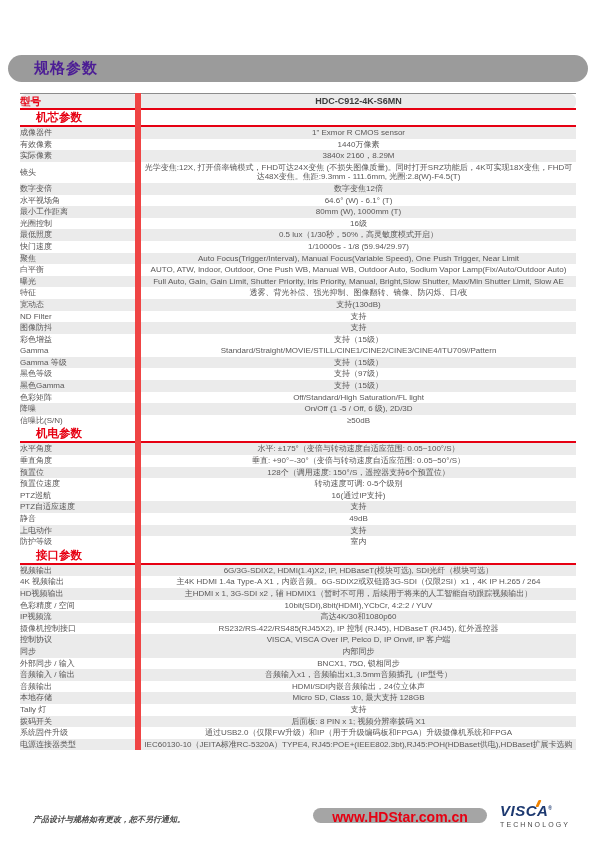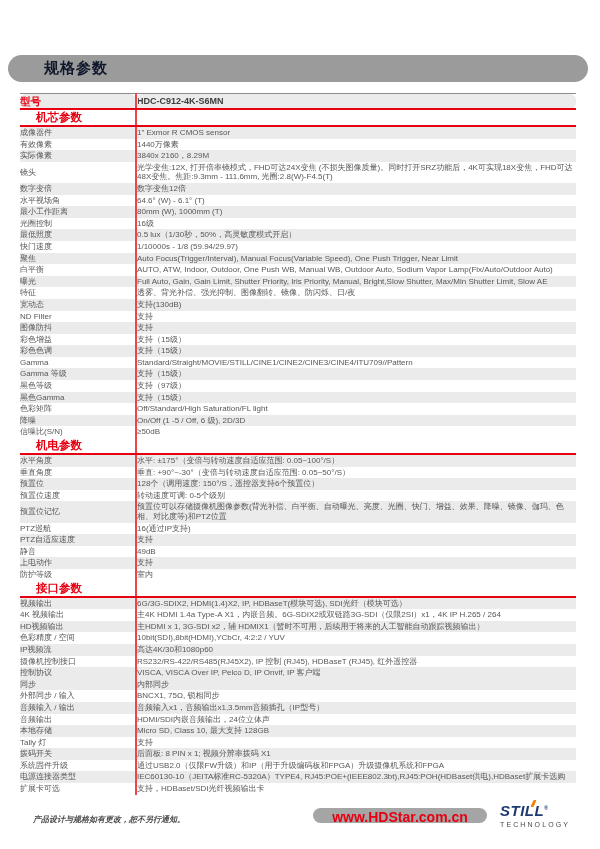--- a/index.html
+++ b/index.html
@@ -7,33 +7,33 @@
     width:600px;height:849px;background:#ffffff;position:relative;overflow:hidden;
     font-family:"Liberation Sans","DejaVu Sans",sans-serif;
     -webkit-font-smoothing:antialiased;
   }
   
   .header-bar{
     position:absolute;left:8px;top:55px;width:580px;height:27px;
     background:#9b9b9b;border-radius:14px;display:flex;align-items:center;
   }
   .header-bar .title{
-    color:#0f172a;font-weight:bold;font-size:15px;padding-left:36px;letter-spacing:1px;
+    color:#4c1d95;font-weight:bold;font-size:15px;padding-left:26px;letter-spacing:1px;
   }
   
   .table-wrap{position:absolute;left:20px;top:93px;width:556px;}
   table.spec{width:556px;border-collapse:collapse;table-layout:fixed;border-top:1px solid #8c8c8c;}
   table.spec td{
     font-size:8px;line-height:9.6px;color:#595757;padding:1px 0;vertical-align:middle;
   }
   td.label{
     width:115px;padding-left:17px;text-align:left;white-space:nowrap;overflow:hidden;
   }
   td.value{
-    text-align:left;border-left:2px solid #ef4444;padding-left:6px;padding-right:6px;
+    text-align:center;border-left:6px solid #ef4444;padding-left:6px;padding-right:6px;
     white-space:nowrap;overflow:hidden;
   }
   tr.alt{background:#ebebeb;}
   tr.two-line td.value{white-space:normal;}
   tr.model-row td{border-bottom:2px solid #e60012;border-radius:6px;}
   tr.model-row td.label{color:#e60012;font-weight:bold;font-size:10.5px;line-height:12px;}
   tr.model-row td.value{font-weight:bold;color:#3c3c3c;font-size:9px;line-height:12px;}
   tr.section-row td{border-bottom:2px solid #e60012;}
   tr.section-row td.label{
     color:#e60012;font-weight:bold;font-size:11.5px;line-height:13px;padding-left:16px;overflow:visible;margin-top:36px;
@@ -146,24 +146,20 @@
           <td class="value">支持</td>
         </tr>
         <tr class="alt">
           <td class="label">图像防抖</td>
           <td class="value">支持</td>
         </tr>
         <tr class="">
           <td class="label">彩色增益</td>
           <td class="value">支持（15级）</td>
         </tr>
-        <tr class="alt">
-          <td class="label">彩色色调</td>
-          <td class="value">支持（15级）</td>
-        </tr>
         <tr class="">
           <td class="label">Gamma</td>
           <td class="value">Standard/Straight/MOVIE/STILL/CINE1/CINE2/CINE3/CINE4/ITU709//Pattern</td>
         </tr>
         <tr class="alt">
           <td class="label">Gamma 等级</td>
           <td class="value">支持（15级）</td>
         </tr>
         <tr class="">
           <td class="label">黑色等级</td>
@@ -198,24 +194,20 @@
           <td class="value">垂直: +90°~-30°（变倍与转动速度自适应范围: 0.05~50°/S）</td>
         </tr>
         <tr class="alt">
           <td class="label">预置位</td>
           <td class="value">128个（调用速度: 150°/S，遥控器支持6个预置位）</td>
         </tr>
         <tr class="">
           <td class="label">预置位速度</td>
           <td class="value">转动速度可调: 0-5个级别</td>
         </tr>
-        <tr class="alt two-line">
-          <td class="label">预置位记忆</td>
-          <td class="value">预置位可以存储摄像机图像参数(背光补偿、白平衡、自动曝光、亮度、光圈、快门、增益、效果、降噪、镜像、伽玛、色相、对比度等)和PTZ位置</td>
-        </tr>
         <tr class="">
           <td class="label">PTZ巡航</td>
           <td class="value">16(通过IP支持)</td>
         </tr>
         <tr class="alt">
           <td class="label">PTZ自适应速度</td>
           <td class="value">支持</td>
         </tr>
         <tr class="">
           <td class="label">静音</td>
@@ -290,30 +282,26 @@
           <td class="value">后面板: 8 PIN x 1; 视频分辨率拨码 X1</td>
         </tr>
         <tr class="">
           <td class="label">系统固件升级</td>
           <td class="value">通过USB2.0（仅限FW升级）和IP（用于升级编码板和FPGA）升级摄像机系统和FPGA</td>
         </tr>
         <tr class="alt">
           <td class="label">电源连接器类型</td>
           <td class="value">IEC60130-10（JEITA标准RC-5320A）TYPE4, RJ45:POE+(IEEE802.3bt),RJ45:POH(HDBaset供电),HDBaset扩展卡选购</td>
         </tr>
-        <tr class="">
-          <td class="label">扩展卡可选</td>
-          <td class="value">支持，HDBaset/SDI光纤视频输出卡</td>
-        </tr>
       </tbody>
   </table>
 </div>
 
 <div class="footer-note">产品设计与规格如有更改，恕不另行通知。</div>
 
 <div class="site-pill">
   <span>www.HDStar.com.cn</span>
 </div>
 
 <div class="logo">
-  <span class="word"><span>STILL</span><span class="reg">®</span><span class="accent"></span></span>
+  <span class="word"><span>VISCA</span><span class="reg">®</span><span class="accent"></span></span>
   <div class="sub">TECHNOLOGY</div>
 </div>
 
 </body></html>

